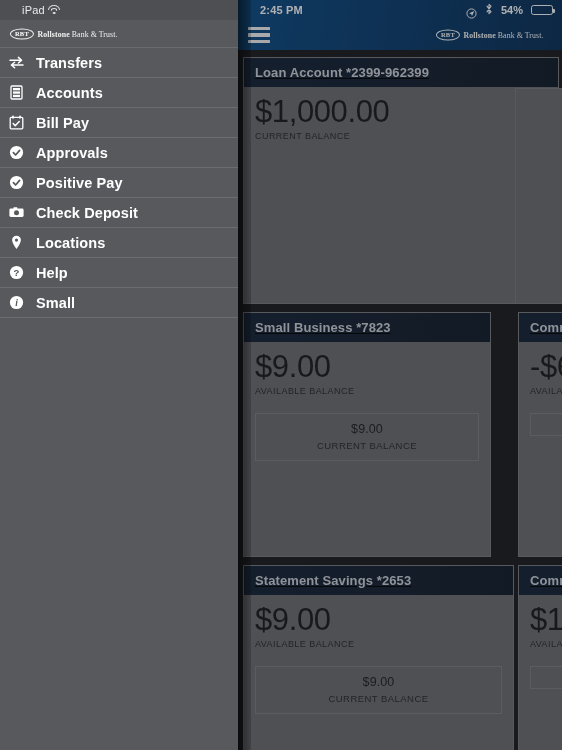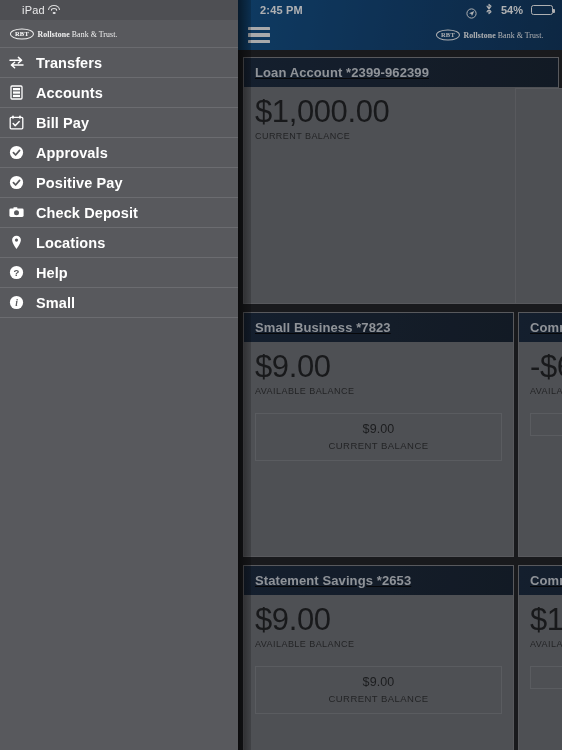--- a/index.html
+++ b/index.html
@@ -298,21 +298,21 @@
             <span class="card-title">Loan Account *2399-962399</span>
           </div>
           <div class="card-body">
             <div class="amount">$1,000.00</div>
             <div class="bal-label">CURRENT BALANCE</div>
           </div>
         </div>
 
         <div class="card" style="left:277px; top:38px; width:180px; height:216px;"></div>
 
-        <div class="card" style="left:5px; top:262px; width:271px; height:245px;">
+        <div class="card" style="left:5px; top:262px; width:248px; height:245px;">
           <div class="card-head">
             <span class="card-title">Small Business *7823</span>
           </div>
           <div class="card-body">
             <div class="amount">$9.00</div>
             <div class="bal-label">AVAILABLE BALANCE</div>
             <div class="sub-box">
               <div class="sub-amount">$9.00</div>
               <div class="sub-label">CURRENT BALANCE</div>
             </div>

